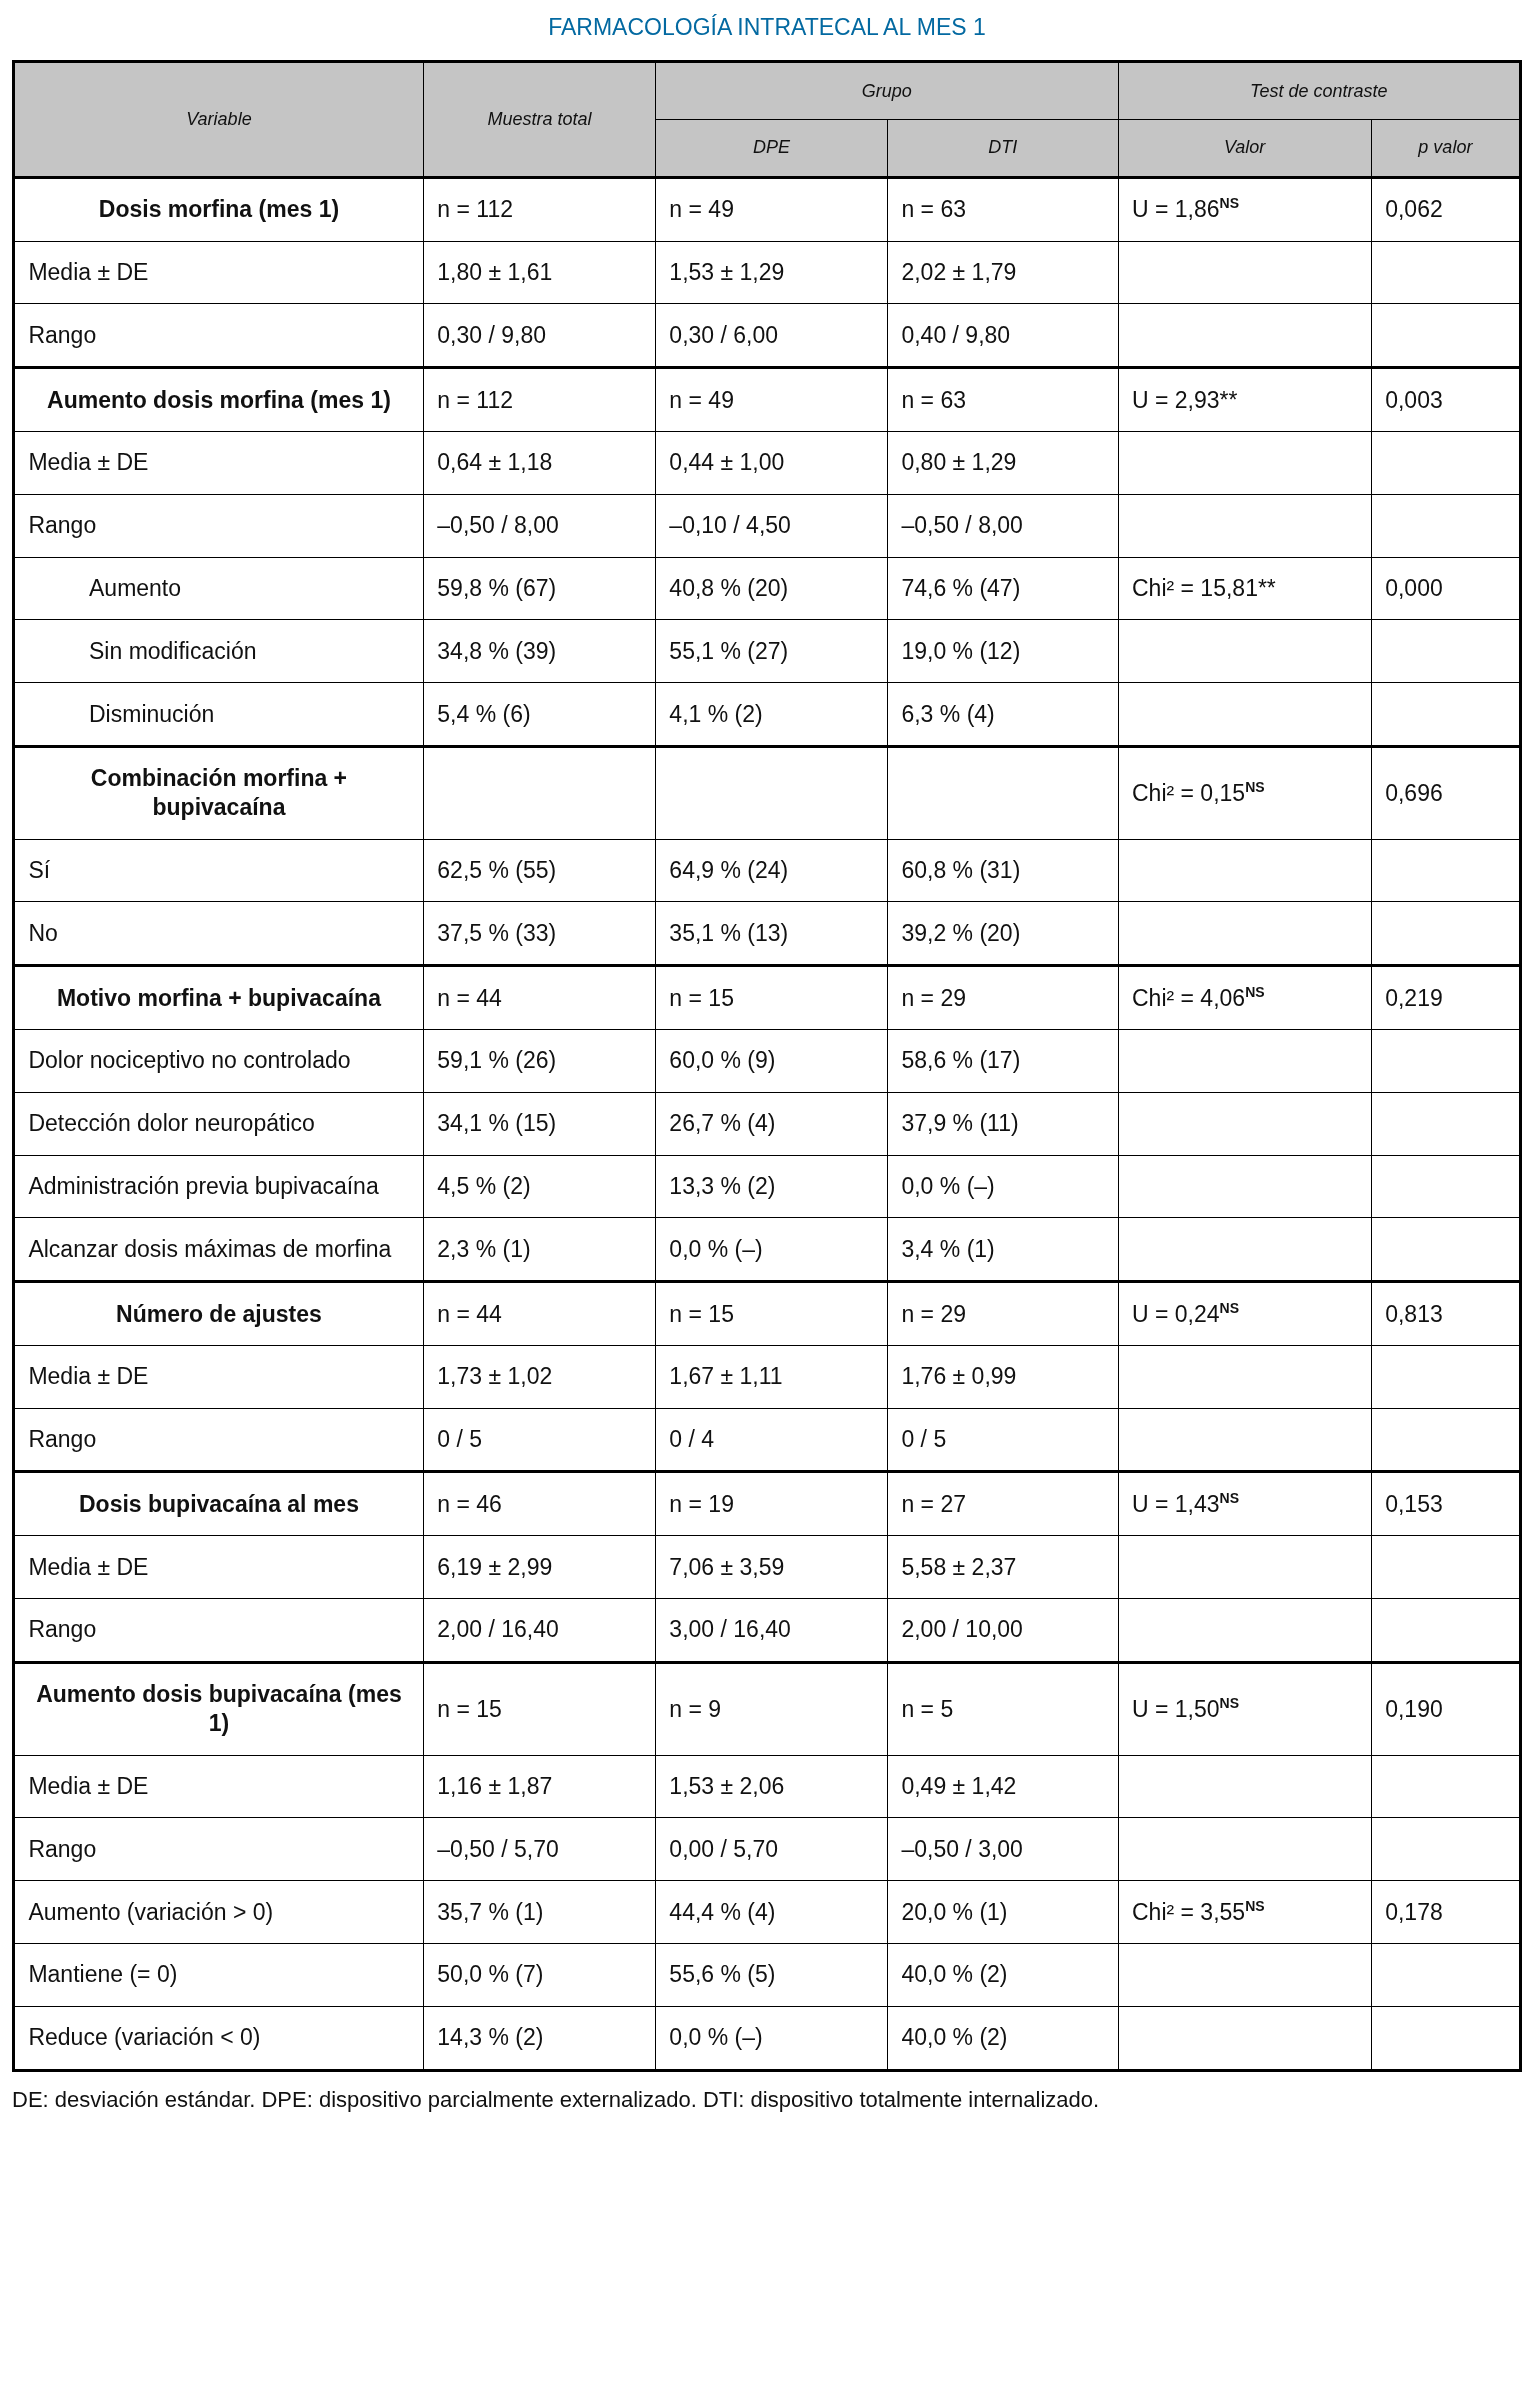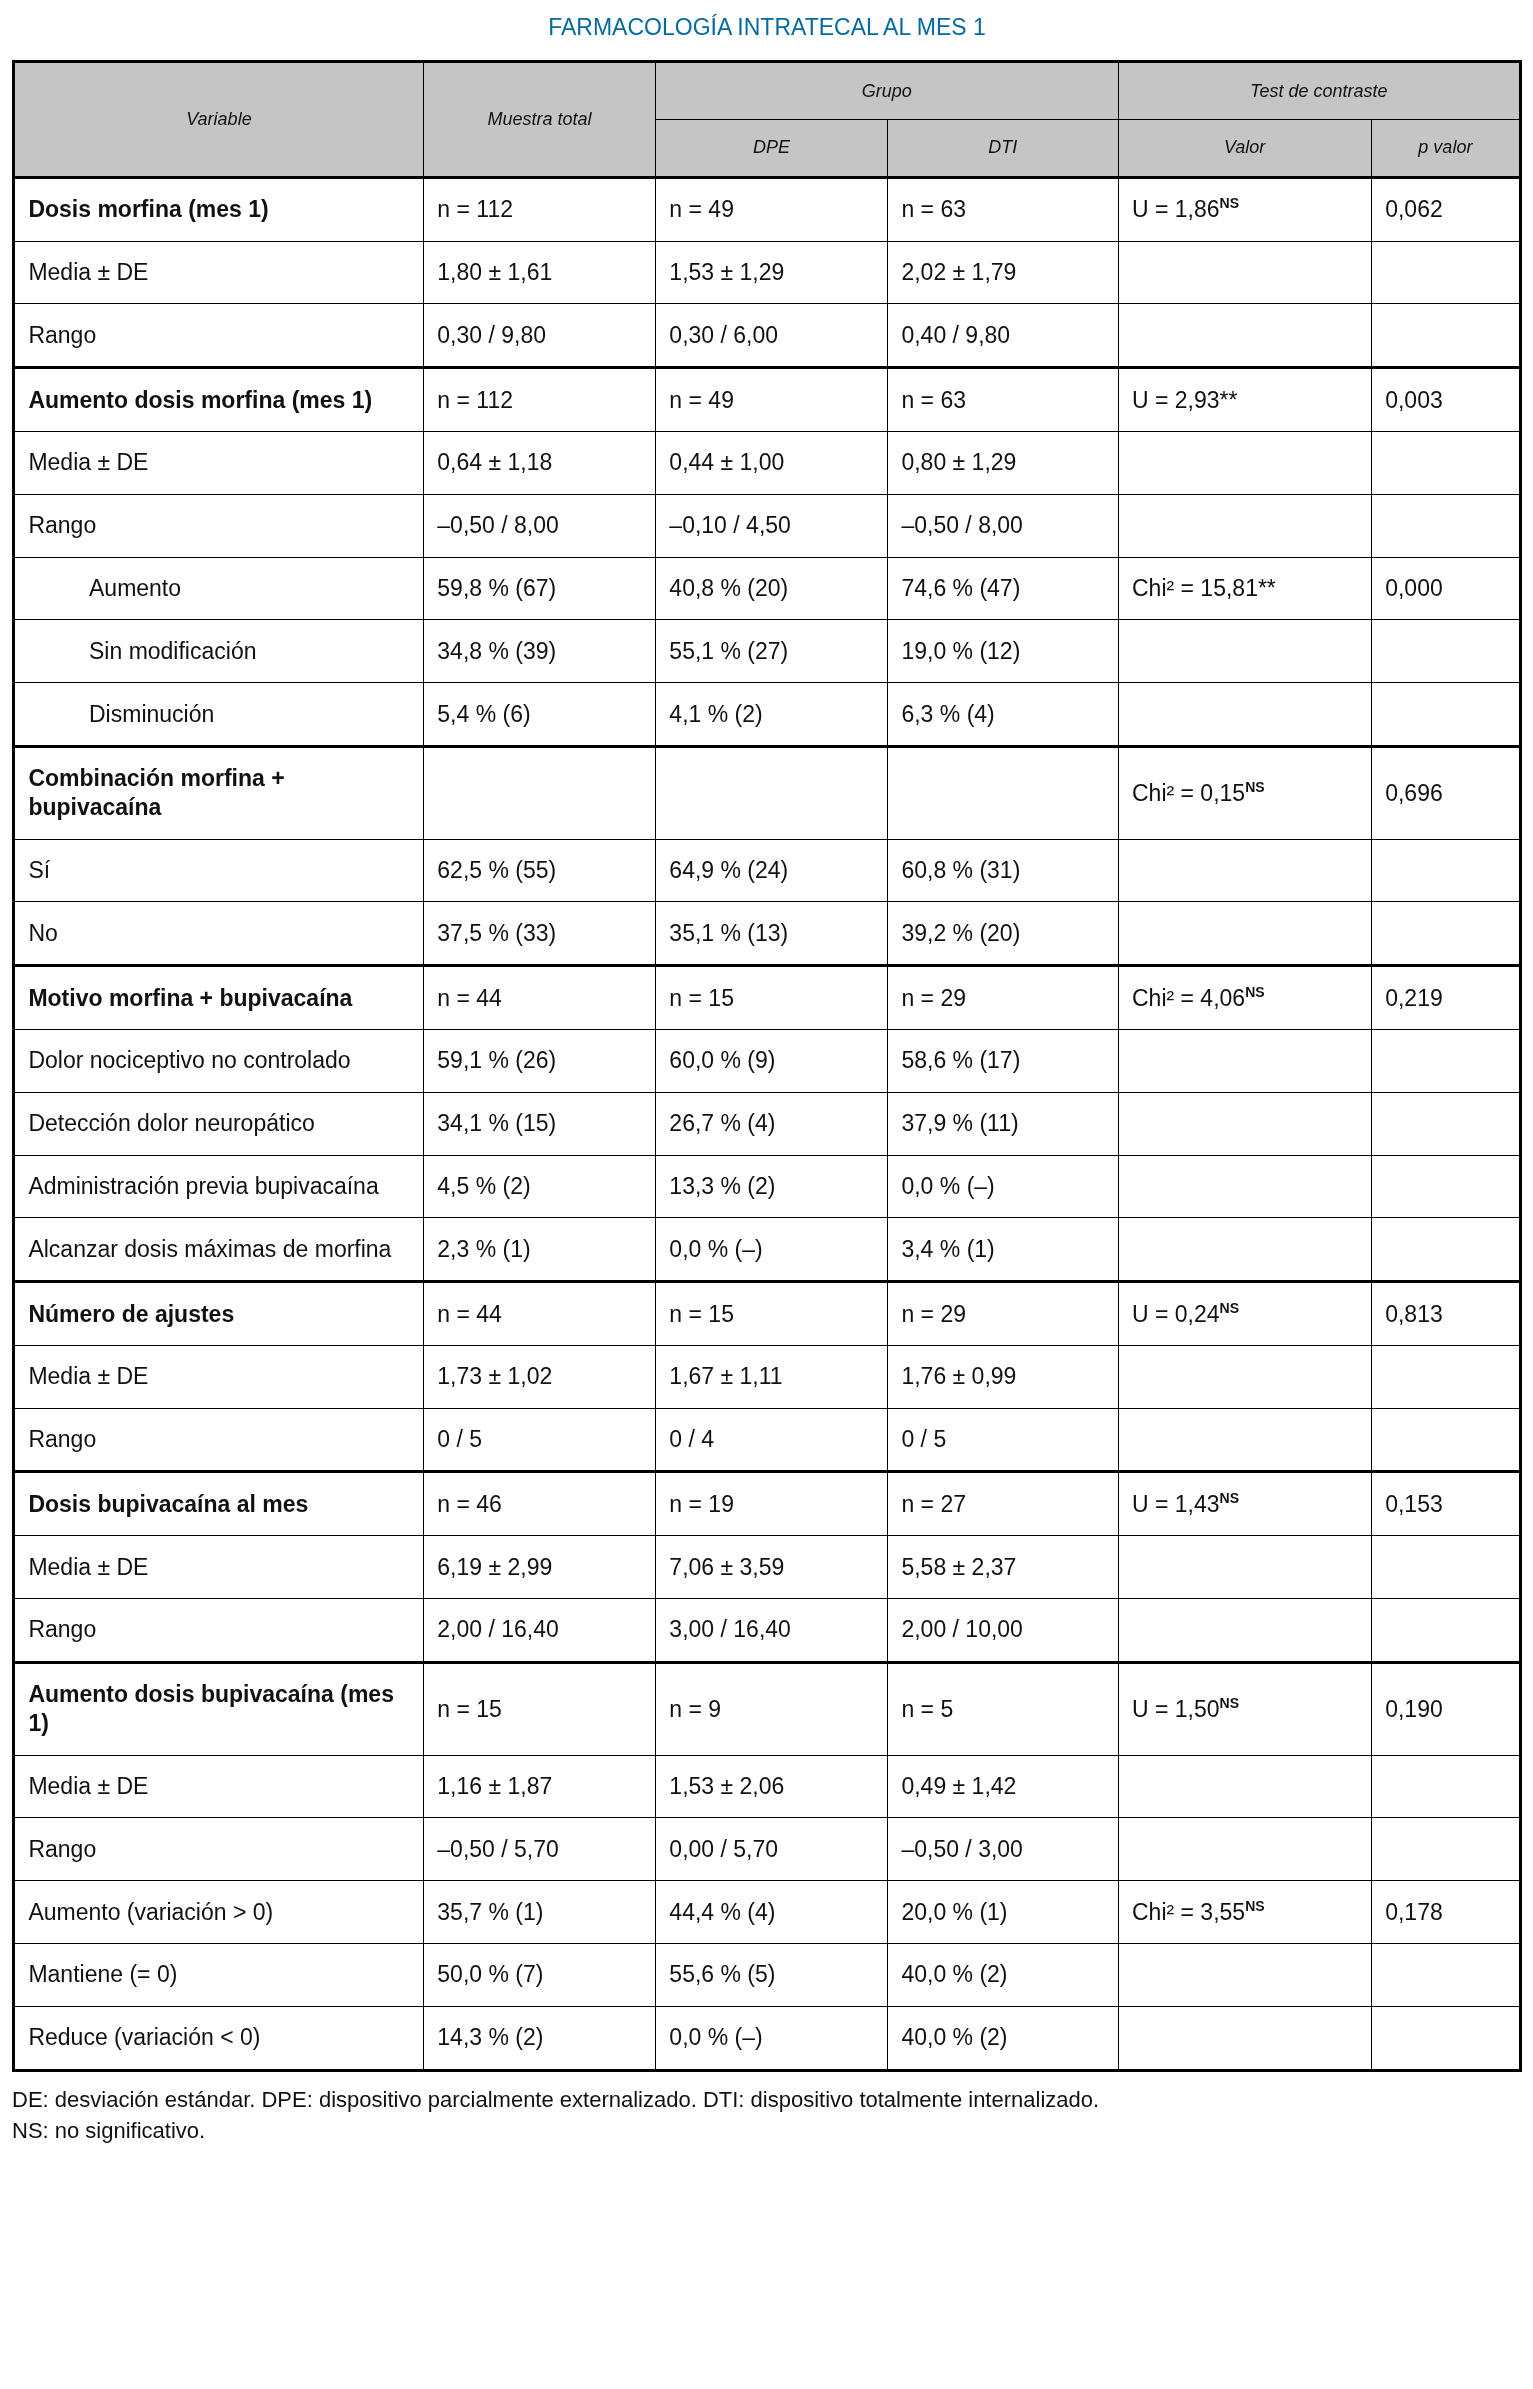--- a/index.html
+++ b/index.html
@@ -47,21 +47,21 @@
   thead th {
     background: var(--header-bg, #c5c5c5);
     font-style: italic;
     font-weight: normal;
     text-align: center;
     font-size: 18px;
     padding: 13.4px 7.4px;
   }
   thead tr:last-child th { border-bottom: 3px solid var(--border-color, #000); }
   tbody tr.section td { border-top: 3px solid var(--border-color, #000); }
-  td.c-label.bold { font-weight: bold; }
+  td.c-label.bold { font-weight: bold; text-align: center; }
   td.c-label.indent { padding-left: 74px; }
   td .sup {
     font-size: 14px;
     vertical-align: super;
     line-height: 0;
     font-weight: bold;
   }
   .footnote {
     margin-top: 12px;
     font-size: 22px;
@@ -330,17 +330,16 @@
     <td>0,0 % (–)</td>
     <td>40,0 % (2)</td>
     <td><span class="v"></span><sup class="sup"></sup></td>
     <td></td>
   </tr>
       </tbody>
   </table>
 
   <div class="footnote">
     <div>DE: desviación estándar. DPE: dispositivo parcialmente externalizado. DTI: dispositivo totalmente internalizado.</div>
-    <div>NS: no significativo.</div>
   </div>
 
 </div>
 
 
 </body></html>

